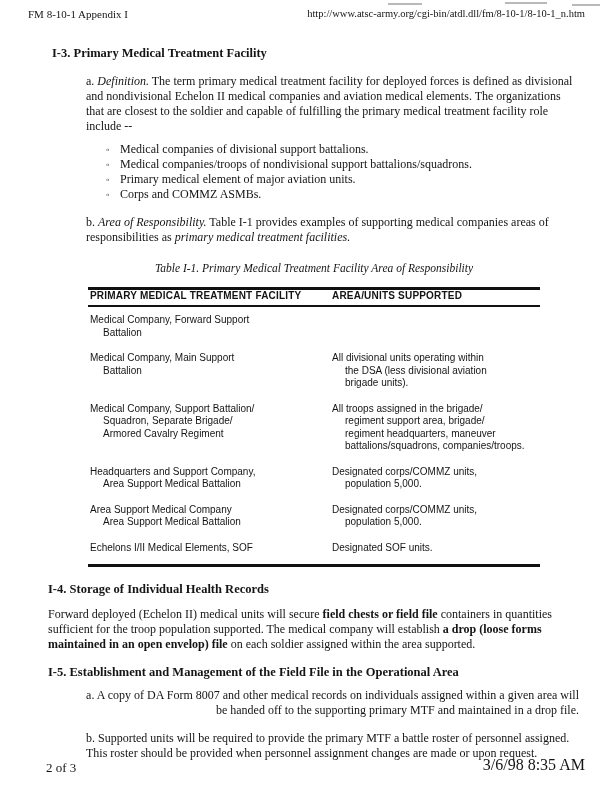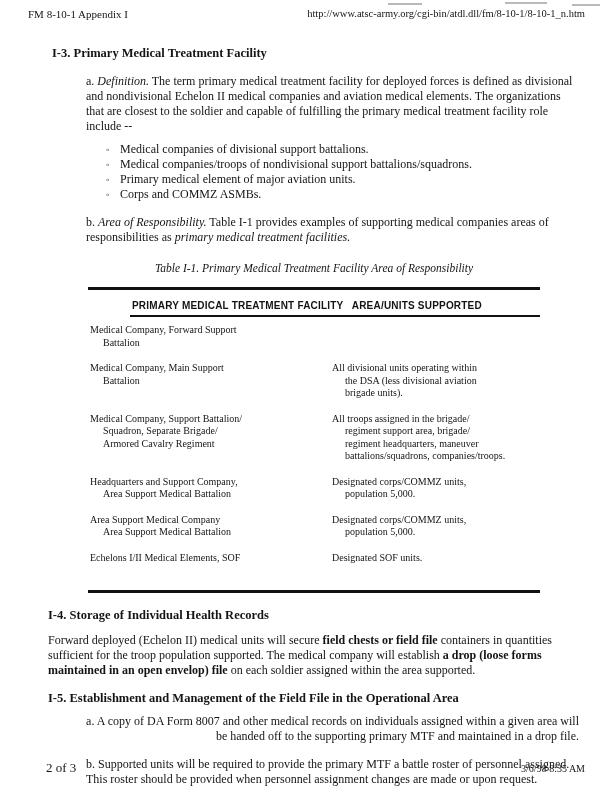--- a/index.html
+++ b/index.html
@@ -60,35 +60,34 @@
   .data-table {
     width: 452px;
     margin: 13px 0 0 40px;
     font-family: "Liberation Sans", sans-serif;
     font-size: 10px;
     border-top: 3px solid #111;
   }
   .thead {
     display: flex;
     border-bottom: 2px solid #111;
-    padding: 10px 0 4px 2px;
+    padding: 0 0 4px 2px;
     font-weight: bold;
     letter-spacing: 0.2px;
-    margin-left: 42px;
   }
   .tbody { padding: 7px 0 6px 2px; border-bottom: 3px solid #111; }
   .trow  { display: flex; margin-bottom: 13px; }
-  .trow:last-child { margin-bottom: 20px; }
+  .trow:last-child { margin-bottom: 4px; }
   .col-facility  { width: 242px; padding-right: 8px; box-sizing: border-box; }
   .col-supported { width: 208px; }
-  .tline { line-height: 12.5px; font-family: Liberation Serif, serif; }
+  .tline { line-height: 12.5px; }
   .tline.cont { padding-left: 13px; }
 
   .page-footer-left  { position: absolute; left: 10px;  bottom: 16px; font-size: 13px; margin-left: 36px; }
-  .page-footer-right { position: absolute; right: 26px; bottom: 18px; font-size: 10px; }
+  .page-footer-right { position: absolute; right: 26px; bottom: 18px; font-size: 16px; }
 </style>
 </head>
 <body>
 
 <span class="artifact a1"></span>
 <span class="artifact a2"></span>
 <span class="artifact a3"></span>
 
 <div class="page-header">
   <span class="hdr-left">FM 8-10-1 Appendix I</span>

